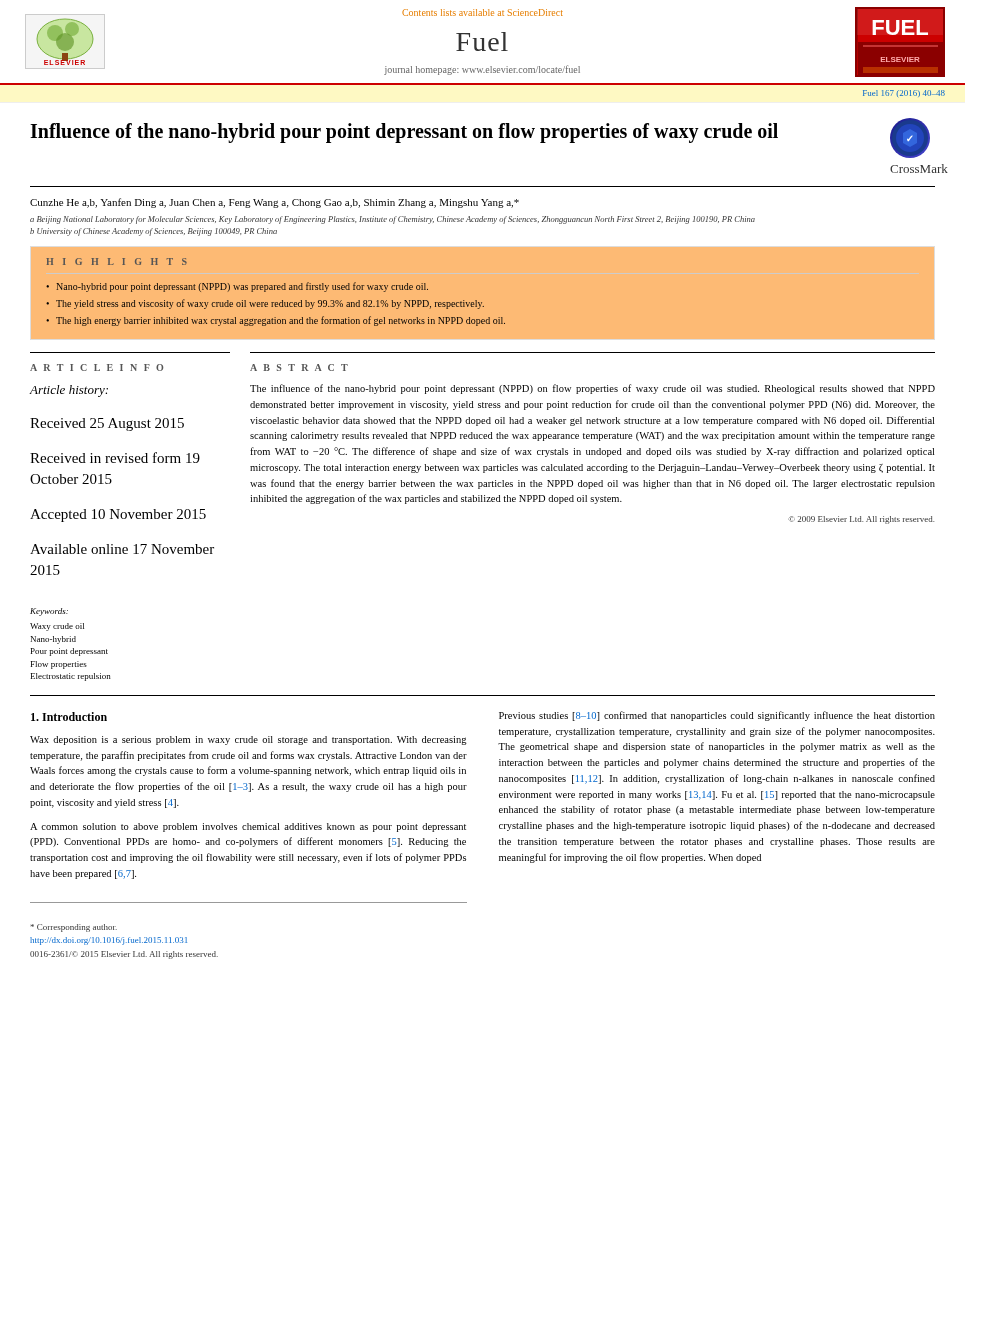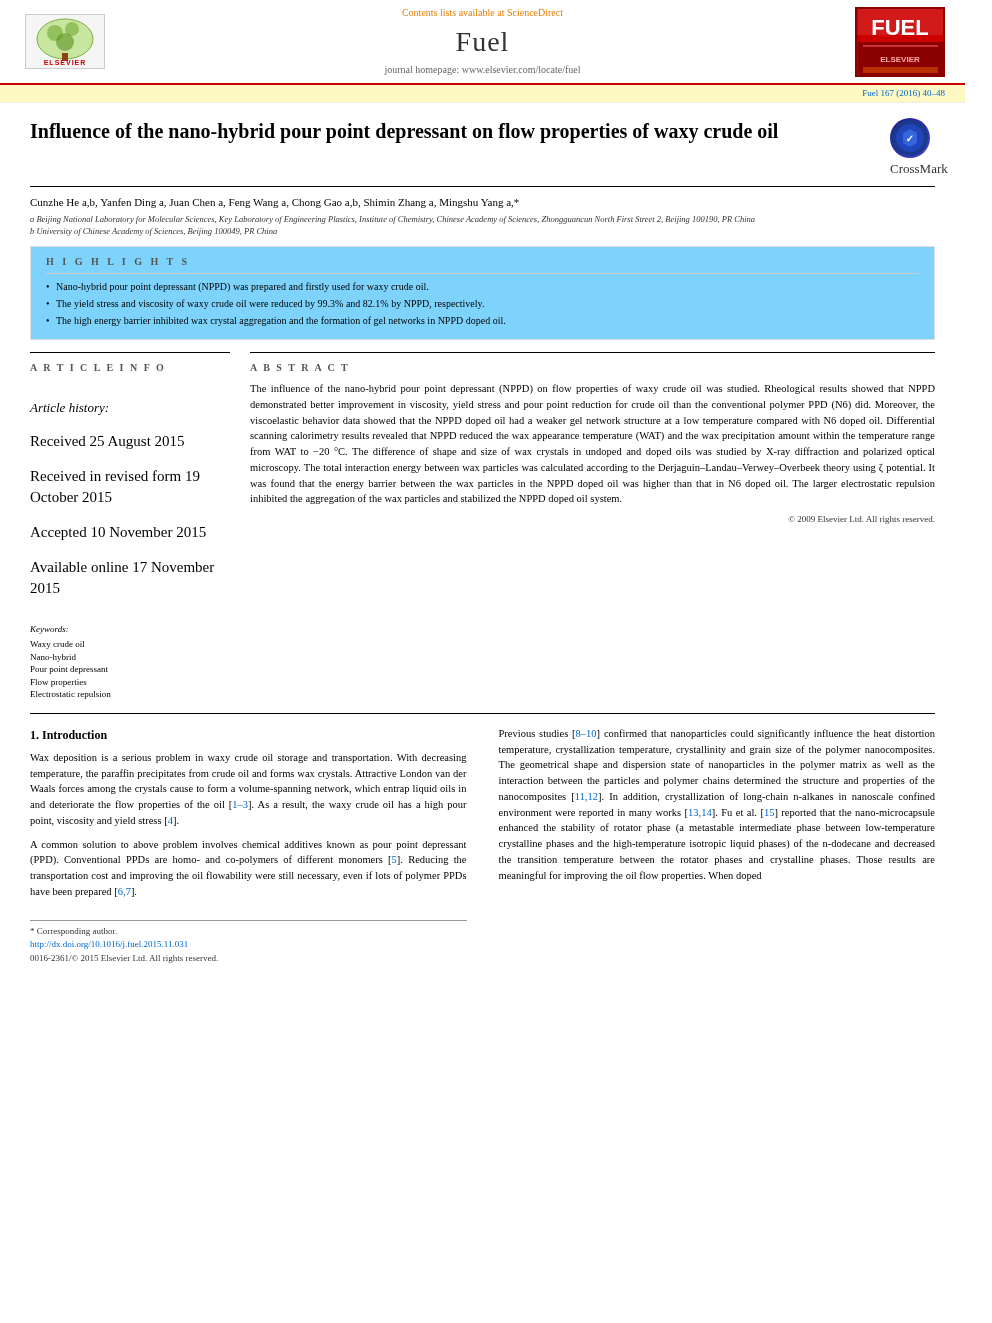--- a/index.html
+++ b/index.html
@@ -156,21 +156,21 @@
     }
     .affiliation-line {
       display: block;
     }
 
     
     .highlights-section {
       border: 1px solid #ddd;
       padding: 8px 15px;
       margin-bottom: 12px;
-      background: #7dd3fc;
+      background: #fdba74;
     }
     .section-label {
       font-size: 10px;
       letter-spacing: 3px;
       font-weight: bold;
       color: #555;
       text-transform: uppercase;
       border-bottom: 1px solid #ccc;
       padding-bottom: 4px;
       margin-bottom: 6px;
@@ -205,21 +205,21 @@
     .article-info-section {
       border-top: 1px solid #000;
       padding-top: 8px;
     }
     .article-info-label {
       font-size: 10px;
       letter-spacing: 2px;
       font-weight: bold;
       color: #555;
       text-transform: uppercase;
-      margin-bottom: 24px;
+      margin-bottom: 6px;
     }
     .article-history {
       margin-bottom: 8px;
     }
     .article-history-title {
       font-size: 13px;
       font-style: italic;
       margin-bottom: 2px;
     }
     .article-history-item {
@@ -290,21 +290,21 @@
       font-size: 10.5px;
       text-align: justify;
       line-height: 1.5;
     }
     .ref-link {
       color: #0066cc;
     }
     .footnote-area {
       border-top: 1px solid #999;
       margin-top: 20px;
-      padding-top: 4px;
+      padding-top: 18px;
       font-size: 9px;
       color: #333;
     }
     .doi-line {
       color: #0066cc;
       font-size: 9px;
     }
     .issn-line {
       font-size: 9px;
       color: #333;

